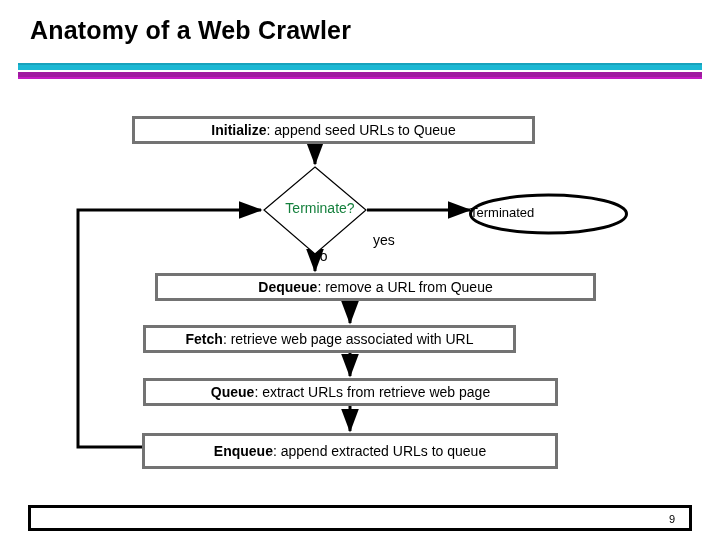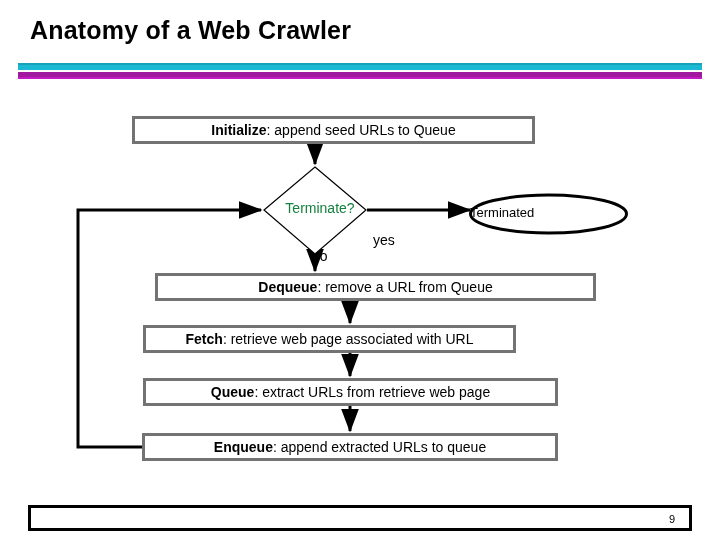--- a/index.html
+++ b/index.html
@@ -71,21 +71,21 @@
     font-size: 14px;
     line-height: 1;
     color: #000000;
   }
   .proc-text .kw { font-weight: bold; }
 
   #box-initialize { left: 132px; top: 116px; width: 403px; height: 28px; }
   #box-dequeue    { left: 155px; top: 273px; width: 441px; height: 28px; }
   #box-fetch      { left: 143px; top: 325px; width: 373px; height: 28px; }
   #box-parse      { left: 143px; top: 378px; width: 415px; height: 28px; }
-  #box-enqueue    { left: 142px; top: 433px; width: 416px; height: 28px; }
+  #box-enqueue    { left: 142px; top: 433px; width: 416px; height: 36px; }
   #decision-label {
     position: absolute;
     left: 268px;
     top: 200px;
     width: 104px;
     text-align: center;
     font-size: 14px;
     color: #15803d;
     white-space: nowrap;
     z-index: 5;

